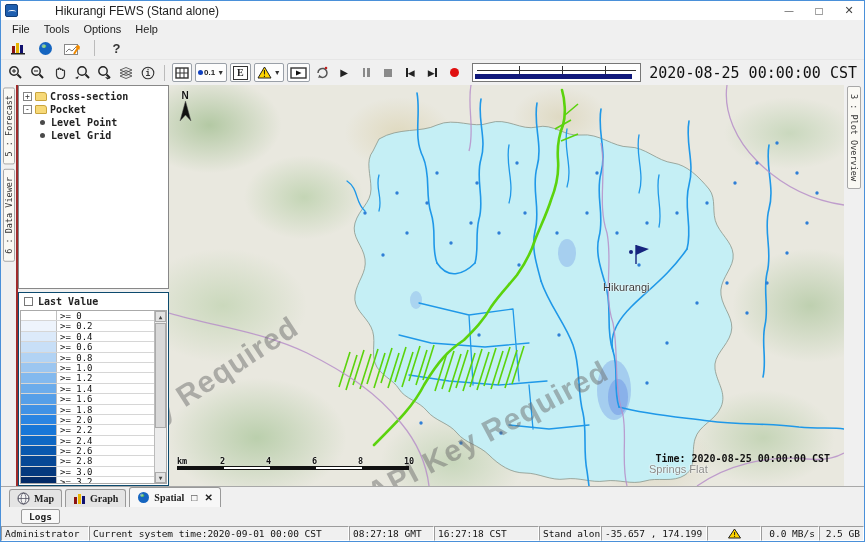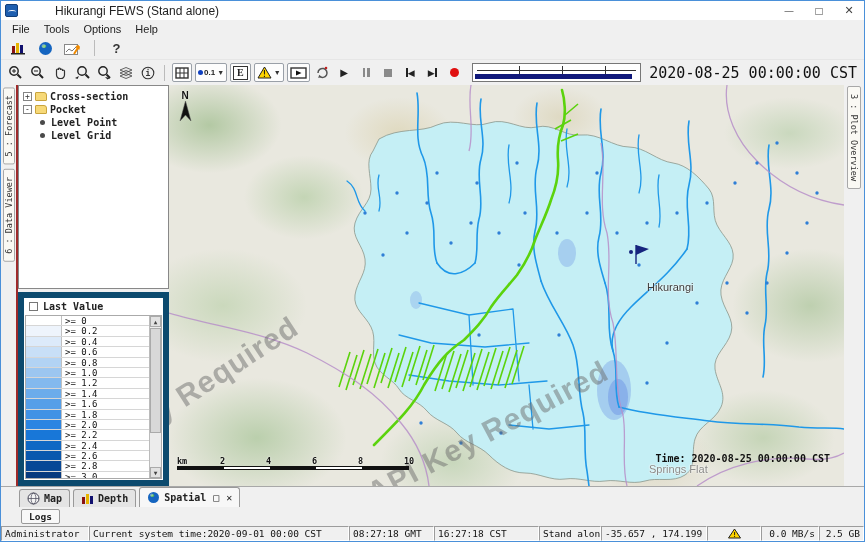--- a/index.html
+++ b/index.html
@@ -62,21 +62,21 @@
   .tree-panel{height:204px;flex:0 0 auto;background:#fff;border:1px solid #888;overflow:hidden;
     font-size:10px;font-weight:bold;padding-top:4px;}
   .tree-row{display:flex;align-items:center;height:13px;gap:3px;padding-left:4px;color:#222;}
   .tree-row.child{padding-left:18px;}
   .expander{width:9px;height:9px;border:1px solid #848484;background:#fff;font-size:8px;line-height:7px;
     text-align:center;color:#333;flex:0 0 auto;font-weight:normal;}
   .folder{width:12px;height:9px;background:#f7d978;border:1px solid #c9a43d;border-radius:1px 3px 1px 1px;flex:0 0 auto;}
   .bullet{width:5px;height:5px;border-radius:50%;background:#4a4a4a;flex:0 0 auto;margin:0 3px;}
   .tree-label.selected{background:#2e6fd0;color:#fff;padding:0 2px;}
 
-  .legend-panel{flex:1 1 auto;margin-top:3px;background:#fff;border:6px solid #0c4a6e;display:flex;flex-direction:column;min-height:0;}
+  .legend-panel{flex:1 1 auto;margin-top:3px;background:#fff;border:1px solid #0c4a6e;display:flex;flex-direction:column;min-height:0;}
   .legend-check-row{height:17px;flex:0 0 auto;display:flex;align-items:center;gap:5px;padding:0 5px;font-size:10px;font-weight:bold;color:#222;}
   .checkbox{width:9px;height:9px;border:1px solid #777;background:#fff;flex:0 0 auto;}
   .legend-list{flex:1 1 auto;border:1px solid #aaa;margin:0 1px 1px 1px;display:flex;min-height:0;overflow:hidden;}
   .legend-rows{flex:1 1 auto;overflow:hidden;}
   .legend-row{display:flex;height:10.4px;border-bottom:1px solid #d6d6d6;}
   .swatch{width:36px;flex:0 0 auto;border-right:1px solid #c0c0c0;}
   .lg-label{flex:1;font-size:9px;line-height:10px;padding-left:3px;color:#111;white-space:nowrap;}
   .legend-scroll{width:12px;flex:0 0 auto;background:#ececec;border-left:1px solid #bbb;display:flex;flex-direction:column;}
   .scroll-btn{height:11px;flex:0 0 auto;background:#e2e2e2;border:1px solid #aaa;font-size:6px;color:#444;
     display:flex;align-items:center;justify-content:center;}
@@ -110,21 +110,21 @@
   .scalebar{position:absolute;left:8px;bottom:14px;width:232px;height:16px;text-align:center;}
   .scalebar .sb-labels{position:relative;height:10px;font-size:8.5px;font-weight:bold;color:#111;text-shadow:0 0 2px #fff;}
   .sb-labels span{position:absolute;top:0;}
   .sb-unit{left:0;}
   .scalebar .sb-bar{display:flex;height:4px;border:1px solid #111;}
   .sb-seg{flex:1;}
   .sb-seg.b{background:#111;}
   .sb-seg.w{background:#fff;}
 
   
-  .tabbar{height:21px;flex:0 0 auto;background:#f0f0f0;display:flex;align-items:flex-end;padding-left:18px;gap:3px;border-top:1px solid #a8a8a8;}
+  .tabbar{height:21px;flex:0 0 auto;background:#f0f0f0;display:flex;align-items:flex-end;padding-left:8px;gap:3px;border-top:1px solid #a8a8a8;font-family:Liberation Serif, serif;}
   .tab{height:18px;display:flex;align-items:center;gap:4px;padding:0 7px;border:1px solid #999;border-bottom:none;
     border-radius:3px 3px 0 0;background:#e4e4e4;font-size:10px;font-weight:bold;color:#222;}
   .tab.active{background:#f7f7f7;height:20px;}
   .tab-ctrl{font-size:10px;margin-left:3px;color:#222;}
   .tab-ctrl.maxi::before{content:"□";}
   .tab-ctrl.closei::before{content:"✕";font-weight:bold;}
   .logsbar{height:19px;flex:0 0 auto;display:flex;align-items:center;padding-left:20px;background:#f0f0f0;}
   .logs-btn{border:1px solid #999;background:#f8f8f8;font-size:9.5px;font-weight:bold;padding:1px 7px;border-radius:2px;color:#222;}
 
   
@@ -504,21 +504,21 @@
       </svg>
 
       <div class="north">
         <div class="n-label">N</div>
         <svg width="13" height="24">
             <polygon points="6.5,0 12,20 6.5,14 1,20" fill="#111" stroke="#555" stroke-width=".5"></polygon>
           </svg>
       </div>
       <div class="watermark wm1">API Key Required</div>
       <div class="watermark wm2">API Key Required</div>
-      <div class="map-label" style="left:478px;top:196px;">Hikurangi</div>
+      <div class="map-label" style="left:434px;top:196px;">Hikurangi</div>
       <div class="map-label place" style="left:480px;top:378px;">Springs Flat</div>
       <div class="map-time mono">Time: 2020-08-25 00:00:00 CST</div>
       <div class="scalebar mono">
         <div class="sb-labels" id="sb-labels">
           <span class="sb-unit">km</span>
         <span style="left: 43px;">2</span>
             <span style="left: 89px;">4</span>
             <span style="left: 135px;">6</span>
             <span style="left: 181px;">8</span>
             <span style="left: 227px;">10</span>
@@ -546,21 +546,21 @@
           <line x1="1" y1="6.5" x2="12" y2="6.5" stroke="#445" stroke-width=".7"></line>
         </svg>
       <span>Map</span>
     </span>
     <span class="tab">
       <svg width="13" height="12">
           <rect x="1" y="4" width="3" height="7" fill="#8a1212"></rect>
           <rect x="5" y="1" width="3" height="10" fill="#e8b400"></rect>
           <rect x="9" y="3" width="3" height="8" fill="#10106e"></rect>
         </svg>
-      <span>Depth</span>
+      <span>Graph</span>
     </span>
     <span class="tab active">
       <svg width="13" height="13">
           <circle cx="6.5" cy="6.5" r="5.5" fill="#1565c0"></circle>
           <path d="M3.5 4.5 q2 -2 3.5 -1 q1 1.7 -1 2.6 q-2.5 0 -2.5 -1.6z" fill="#57b85a"></path>
           <circle cx="4.5" cy="4" r="1.6" fill="rgba(255,255,255,.35)"></circle>
         </svg>
       <span>Spatial</span>
       <span class="tab-ctrl maxi"></span>
       <span class="tab-ctrl closei"></span>

